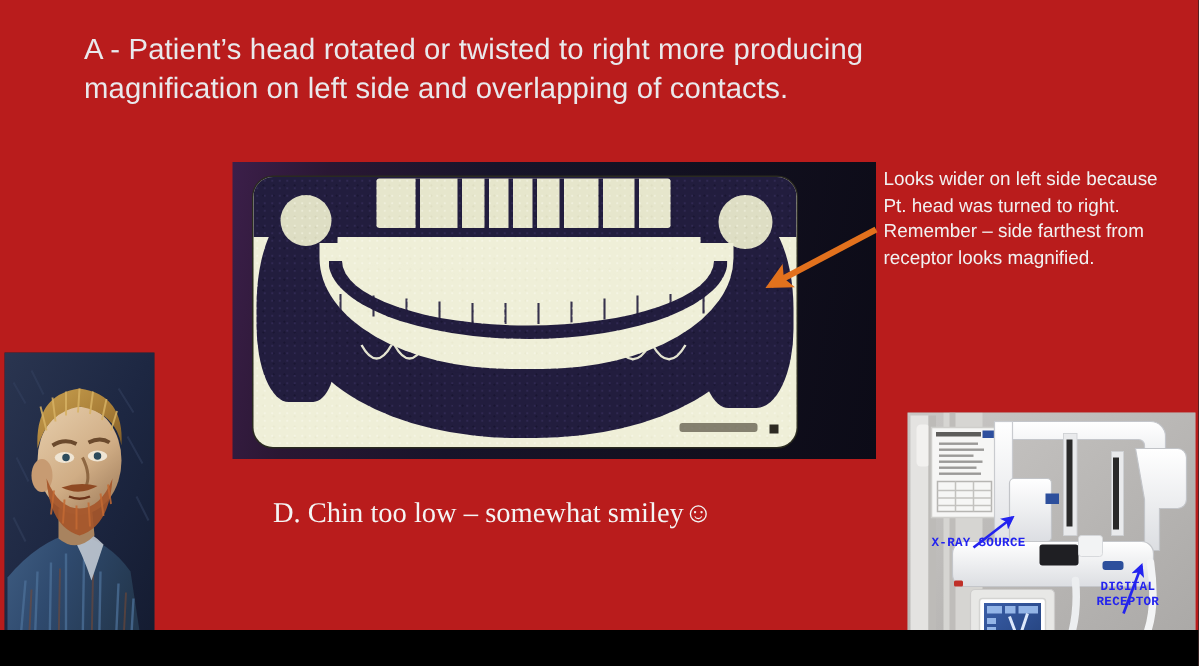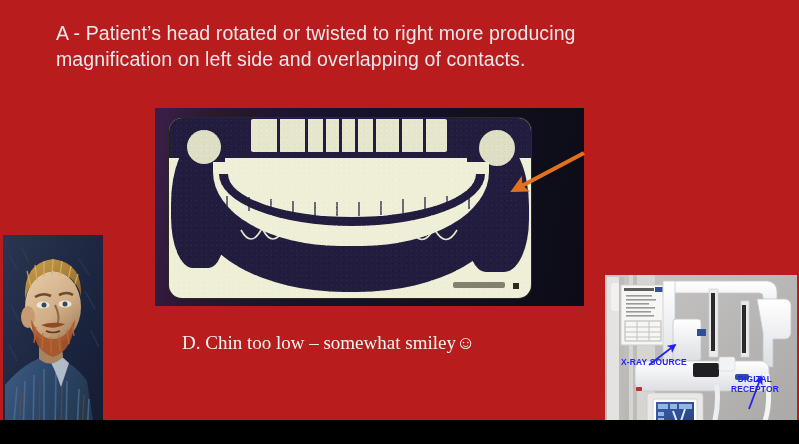--- a/index.html
+++ b/index.html
@@ -187,34 +187,35 @@
 
   
   #machine {
     position: absolute;
     left: 605px;
     top: 275px;
     width: 192px;
     height: 167px;
     overflow: hidden;
     background: #b9b7b4;
+    font-family: Liberation Mono, monospace;
   }
   #machine svg { display:block; }
   .mlabel {
     position: absolute;
     color: #2323ef;
     font-weight: bold;
     font-size: 8.4px;
     line-height: 10px;
     letter-spacing: 0.2px;
     text-align: center;
     white-space: pre;
   }
   #label-source { left: 16px; top: 82px; }
-  #label-receptor { left: 126px; top: 99px; }
+  #label-receptor { left: 126px; top: 111px; }
 </style>
 </head>
 <body>
 
 <div id="slide">
 
   <div id="title">A - Patient’s head rotated or twisted to right more producing magnification on left side and overlapping of contacts.</div>
 
   <div id="xray-panel">
     <div id="xray-film">
@@ -268,20 +269,21 @@
 
   <svg id="orange-arrow" viewBox="0 0 95 58">
     <defs>
       <marker id="arrowhead-orange" markerWidth="4.2" markerHeight="4.2" refX="3.2" refY="2.1" orient="auto">
         <path d="M4.2,2.1 L0,0 L0.9,2.1 L0,4.2 Z" fill="#e2711d"></path>
       </marker>
     </defs>
     <line x1="84" y1="8" x2="14" y2="45" stroke="#e2711d" stroke-width="4.2" marker-end="url(#arrowhead-orange)"></line>
   </svg>
 
+  <div id="annotation">Looks wider on left side because Pt. head was turned to right. Remember – side farthest from receptor looks magnified.</div>
 
   <div id="portrait">
     <svg width="100" height="199" viewBox="0 0 100 199">
       <defs>
         <linearGradient id="bgGrad" x1="0" y1="0" x2="1" y2="1">
           <stop offset="0%" stop-color="#2a3550"></stop>
           <stop offset="50%" stop-color="#1d2742"></stop>
           <stop offset="100%" stop-color="#141b30"></stop>
         </linearGradient>
         <linearGradient id="coatGrad" x1="0" y1="0" x2="1" y2="0.4">

